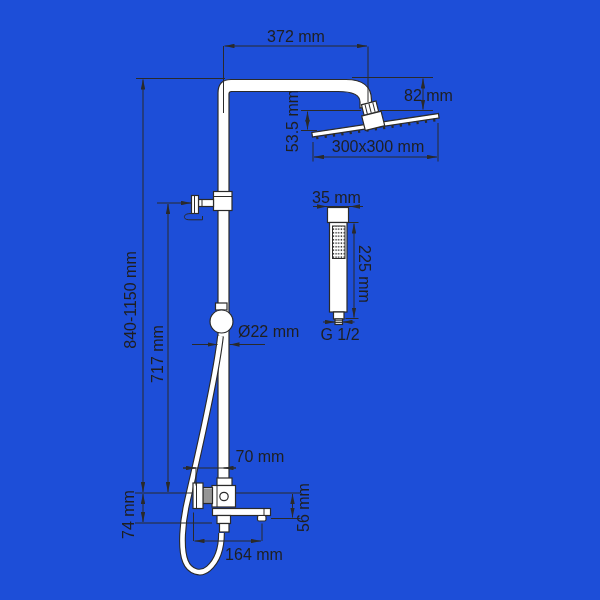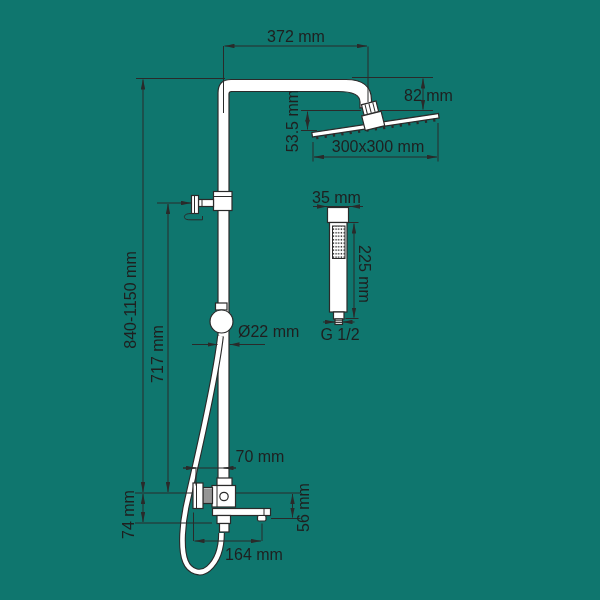--- a/index.html
+++ b/index.html
@@ -1,16 +1,16 @@
 <!DOCTYPE html>
 <html><head>
 <meta charset="utf-8">
 <style>
   html,body{margin:0;padding:0;background:#fff;}
-  #stage{position:relative;width:600px;height:600px;background:#0f766e;overflow:hidden;}
+  #stage{position:relative;width:600px;height:600px;background:#1d4ed8;overflow:hidden;}
   svg{display:block;}
   .ln{stroke:#2a2a2a;stroke-width:1;fill:none;}
   .fx{stroke:#2a2a2a;stroke-width:1.2;fill:#ffffff;}
   .fxl{stroke:#2a2a2a;stroke-width:1;fill:none;}
   .tx{font-family:"Liberation Sans","DejaVu Sans",sans-serif;font-size:16px;fill:#1f1f1f;}
   .mid{text-anchor:middle;}
   .st{text-anchor:start;}
 </style>
 </head>
 <body>

